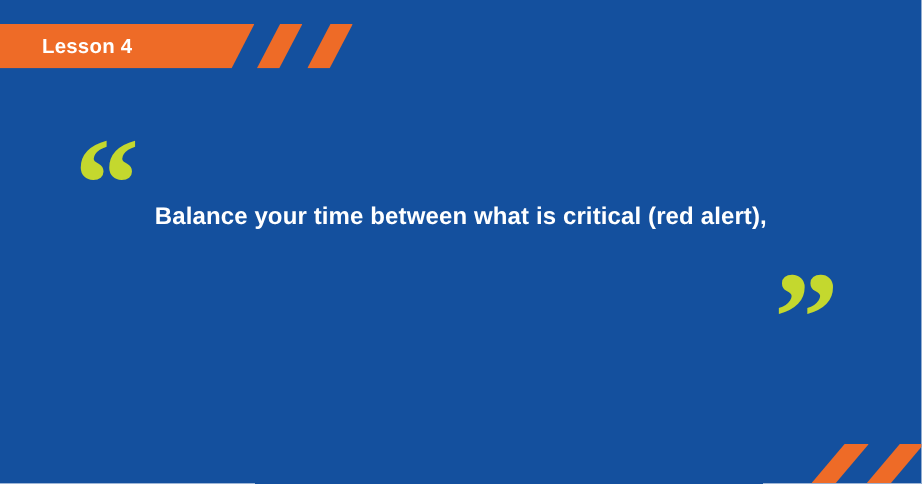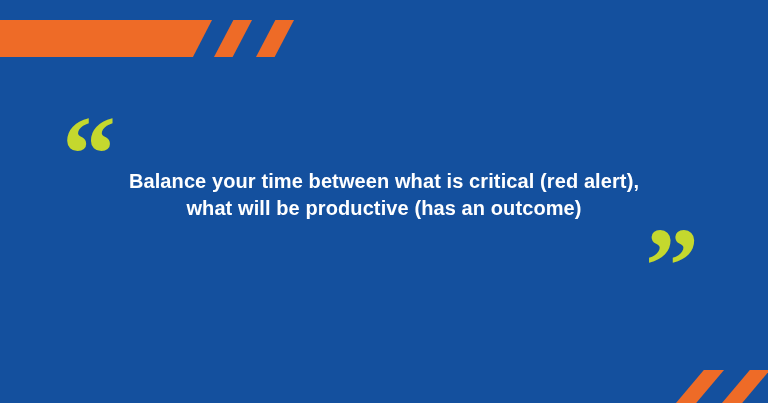--- a/index.html
+++ b/index.html
@@ -117,31 +117,31 @@
   #corner-stripe-1 { left: 676px; }
   #corner-stripe-2 { left: 722px; }
 </style>
 </head>
 <body>
 
 <div id="slide">
 
   <div id="lesson-banner">
     <div id="lesson-banner-shape"></div>
+    <div id="lesson-banner-label">Lesson 4</div>
   </div>
 
   <div class="header-stripe" id="header-stripe-1"></div>
   <div class="header-stripe" id="header-stripe-2"></div>
 
   <div id="quote-block">
     <div id="quote-mark-open">“</div>
 
     <div id="quote-text">
       <span class="quote-line">Balance your time between what is critical (red alert),</span>
-      <span class="quote-line">what will be productive (has an outcome)</span>
     </div>
 
     <div id="quote-mark-close">”</div>
   </div>
 
   <div class="corner-stripe" id="corner-stripe-1"></div>
   <div class="corner-stripe" id="corner-stripe-2"></div>
 
 </div>
 

